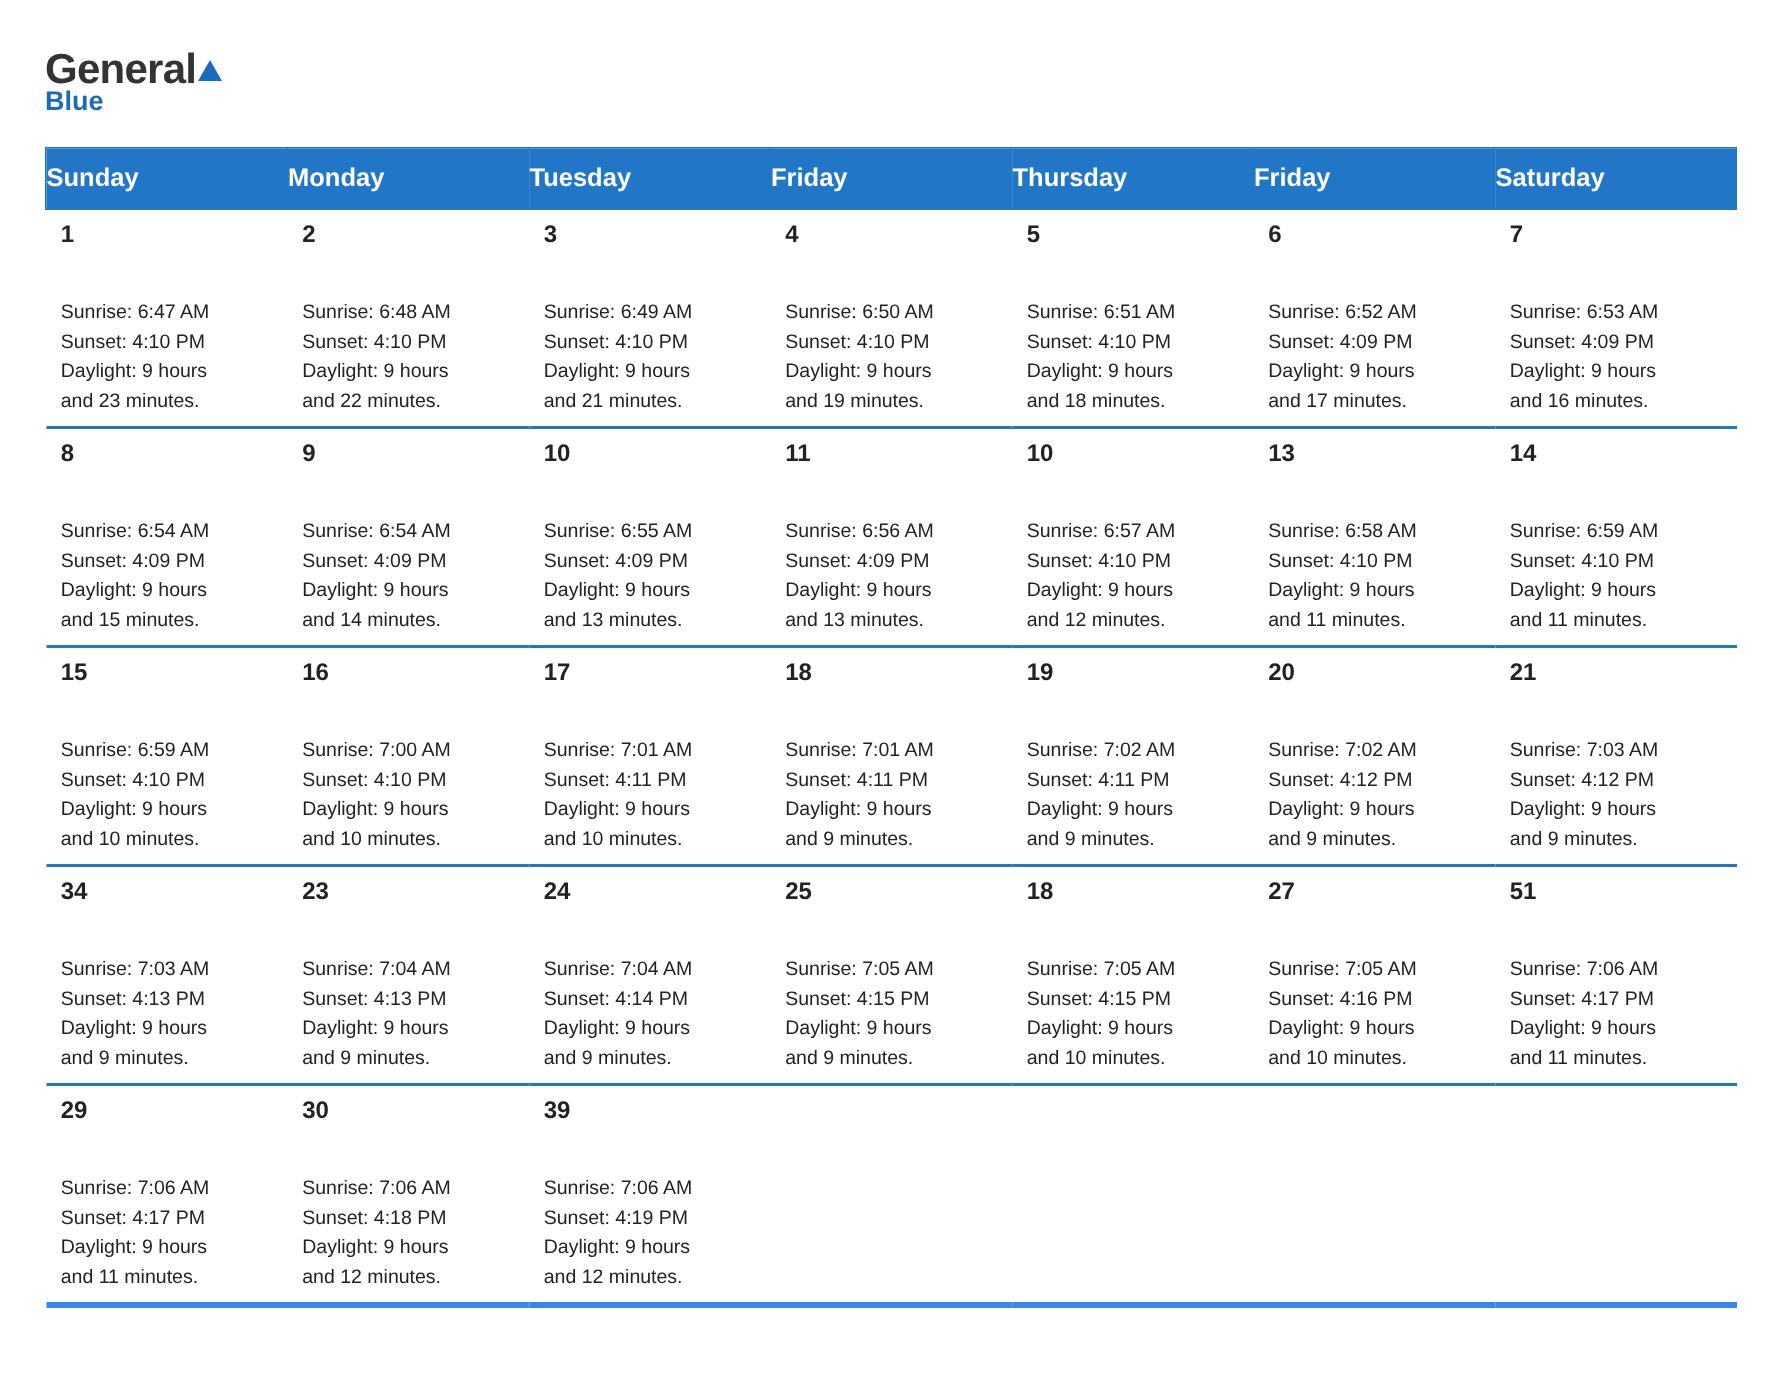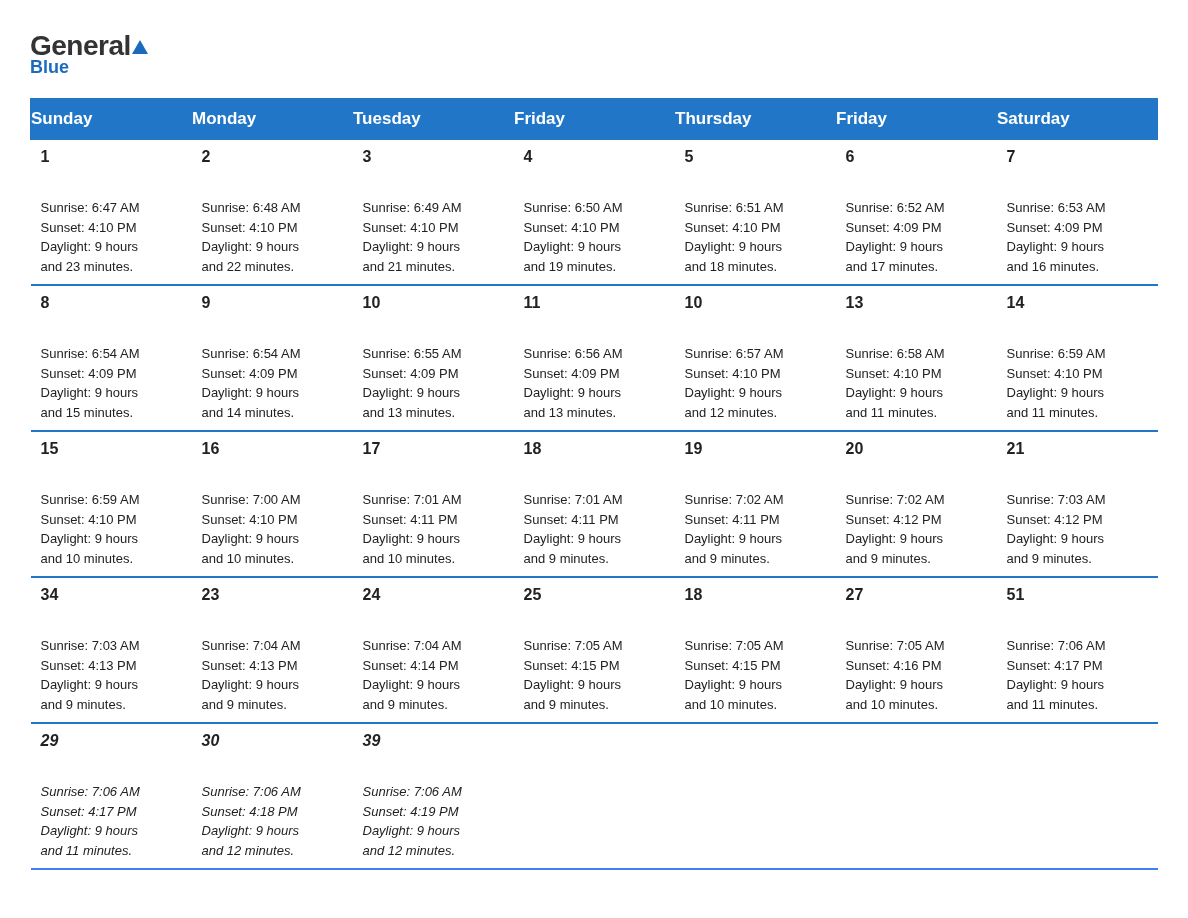--- a/index.html
+++ b/index.html
@@ -79,22 +79,21 @@
     }
     .day-info {
       font-size: 13px;
       line-height: 1.5;
       margin-top: 32px;
     }
     .empty-cell {
       background: #fff;
     }
     tbody tr:last-child {
-      border-bottom: 2px solid #3b82f6;
-      font-style: italic;
+      border-bottom: 4px solid #3b82f6;
     }
     .logo-icon {
       display: inline-block;
       position: relative;
       top: 3px;
     }
   </style>
 </head>
 <body>
 

